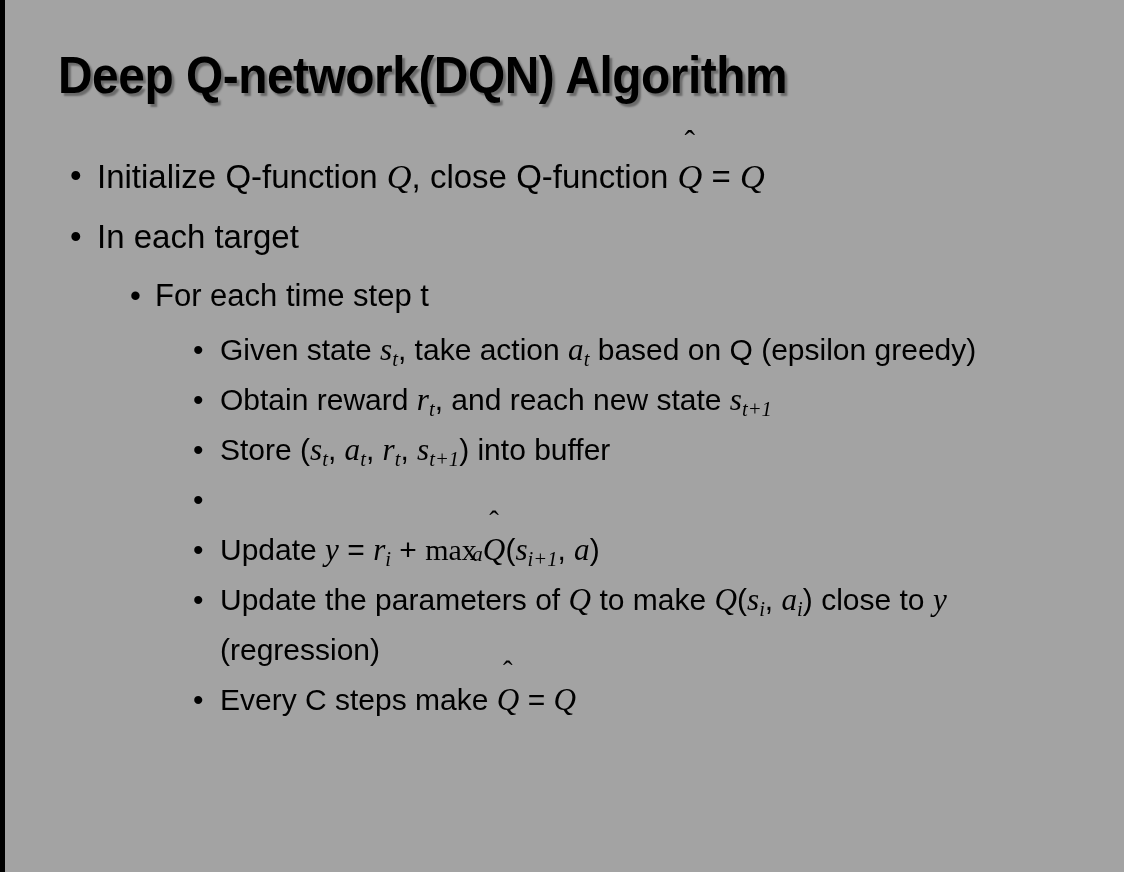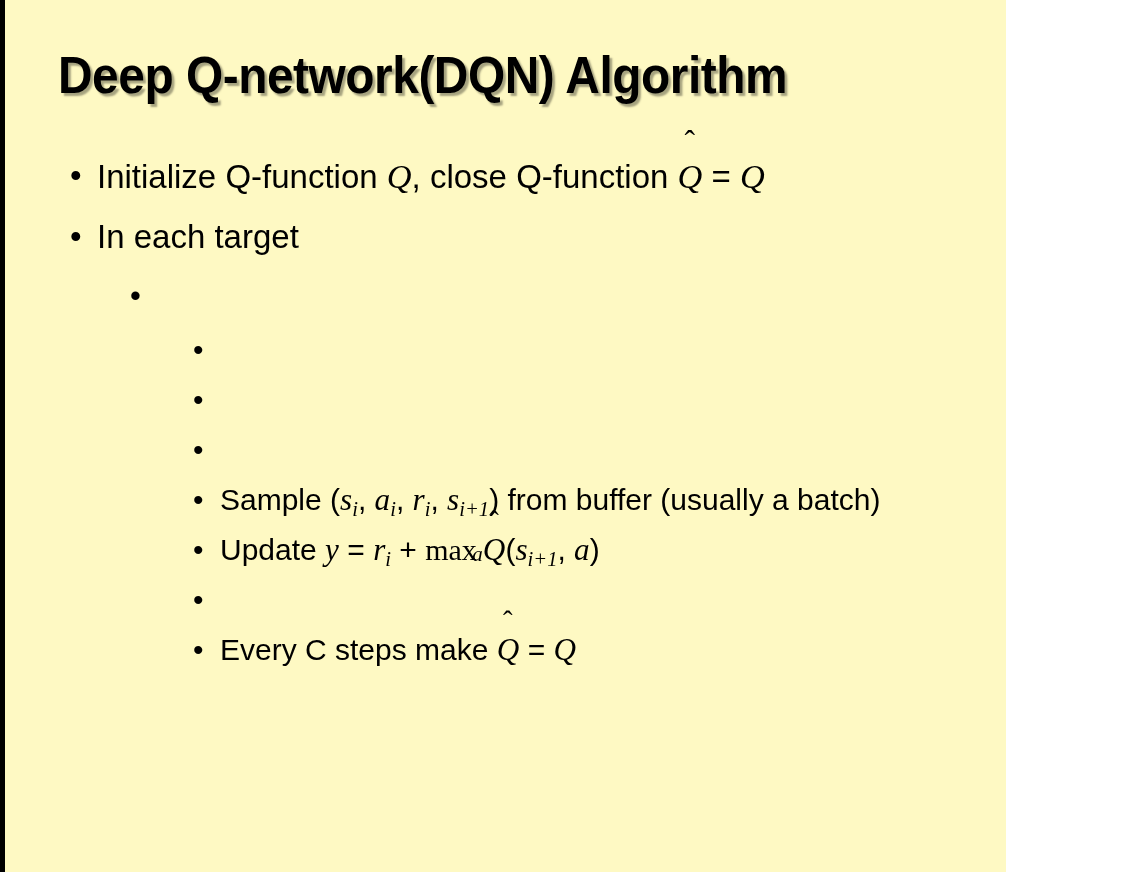--- a/index.html
+++ b/index.html
@@ -2,23 +2,23 @@
 <html><head>
 <meta charset="utf-8">
 <style>
   html, body {
     margin: 0;
     padding: 0;
     background: #ffffff;
   }
   .slide {
     position: relative;
-    width: 1006px;
+    width: 1124px;
     height: 872px;
-    background: #fef9c3;
+    background: #a3a3a3;
     overflow: hidden;
     font-family: "Liberation Sans", sans-serif;
     color: #000000;
   }
   
   .left-edge {
     position: absolute;
     left: 0;
     top: 0;
     width: 5px;
@@ -151,40 +151,44 @@
       <div class="item lvl1">
         <span class="bullet">•</span>
         <span class="txt"><span>Initialize Q-function </span><span class="m">Q</span><span>, close Q-function </span><span class="m hat"><span>Q</span><span class="hatmark">ˆ</span></span><span> = </span><span class="m">Q</span></span>
       </div>
       <div class="item lvl1">
         <span class="bullet">•</span>
         <span class="txt"><span>In each target</span></span>
       </div>
       <div class="item lvl2">
         <span class="bullet">•</span>
+        <span class="txt"><span>For each time step t</span></span>
       </div>
       <div class="item lvl3">
         <span class="bullet">•</span>
+        <span class="txt"><span>Given state </span><span class="m">s<sub>t</sub></span><span>, take action </span><span class="m">a<sub>t</sub></span><span> based on Q (epsilon greedy)</span></span>
       </div>
       <div class="item lvl3">
         <span class="bullet">•</span>
+        <span class="txt"><span>Obtain reward </span><span class="m">r<sub>t</sub></span><span>, and reach new state </span><span class="m">s<sub>t+1</sub></span></span>
       </div>
       <div class="item lvl3">
         <span class="bullet">•</span>
+        <span class="txt"><span>Store (</span><span class="m">s<sub>t</sub></span><span>, </span><span class="m">a<sub>t</sub></span><span>, </span><span class="m">r<sub>t</sub></span><span>, </span><span class="m">s<sub>t+1</sub></span><span>) into buffer</span></span>
       </div>
       <div class="item lvl3">
         <span class="bullet">•</span>
-        <span class="txt"><span>Sample (</span><span class="m">s<sub>i</sub></span><span>, </span><span class="m">a<sub>i</sub></span><span>, </span><span class="m">r<sub>i</sub></span><span>, </span><span class="m">s<sub>i+1</sub></span><span>) from buffer (usually a batch)</span></span>
       </div>
       <div class="item lvl3">
         <span class="bullet">•</span>
         <span class="txt"><span>Update </span><span class="m">y</span><span> = </span><span class="m">r<sub>i</sub></span><span> + </span><span class="maxop"><span>max</span><span class="under">a</span> </span><span class="m hat"><span>Q</span><span class="hatmark">ˆ</span></span><span>(</span><span class="m">s<sub>i+1</sub></span><span>, </span><span class="m">a</span><span>)</span></span>
       </div>
       <div class="item lvl3">
         <span class="bullet">•</span>
+        <span class="txt"><span>Update the parameters of </span><span class="m">Q</span><span> to make </span><span class="m">Q</span><span>(</span><span class="m">s<sub>i</sub></span><span>, </span><span class="m">a<sub>i</sub></span><span>) close to </span><span class="m">y</span><span> (regression)</span></span>
       </div>
       <div class="item lvl3">
         <span class="bullet">•</span>
         <span class="txt"><span>Every C steps make </span><span class="m hat"><span>Q</span><span class="hatmark">ˆ</span></span><span> = </span><span class="m">Q</span></span>
       </div>
     </div>
 
 </div>
 
 </body></html>

